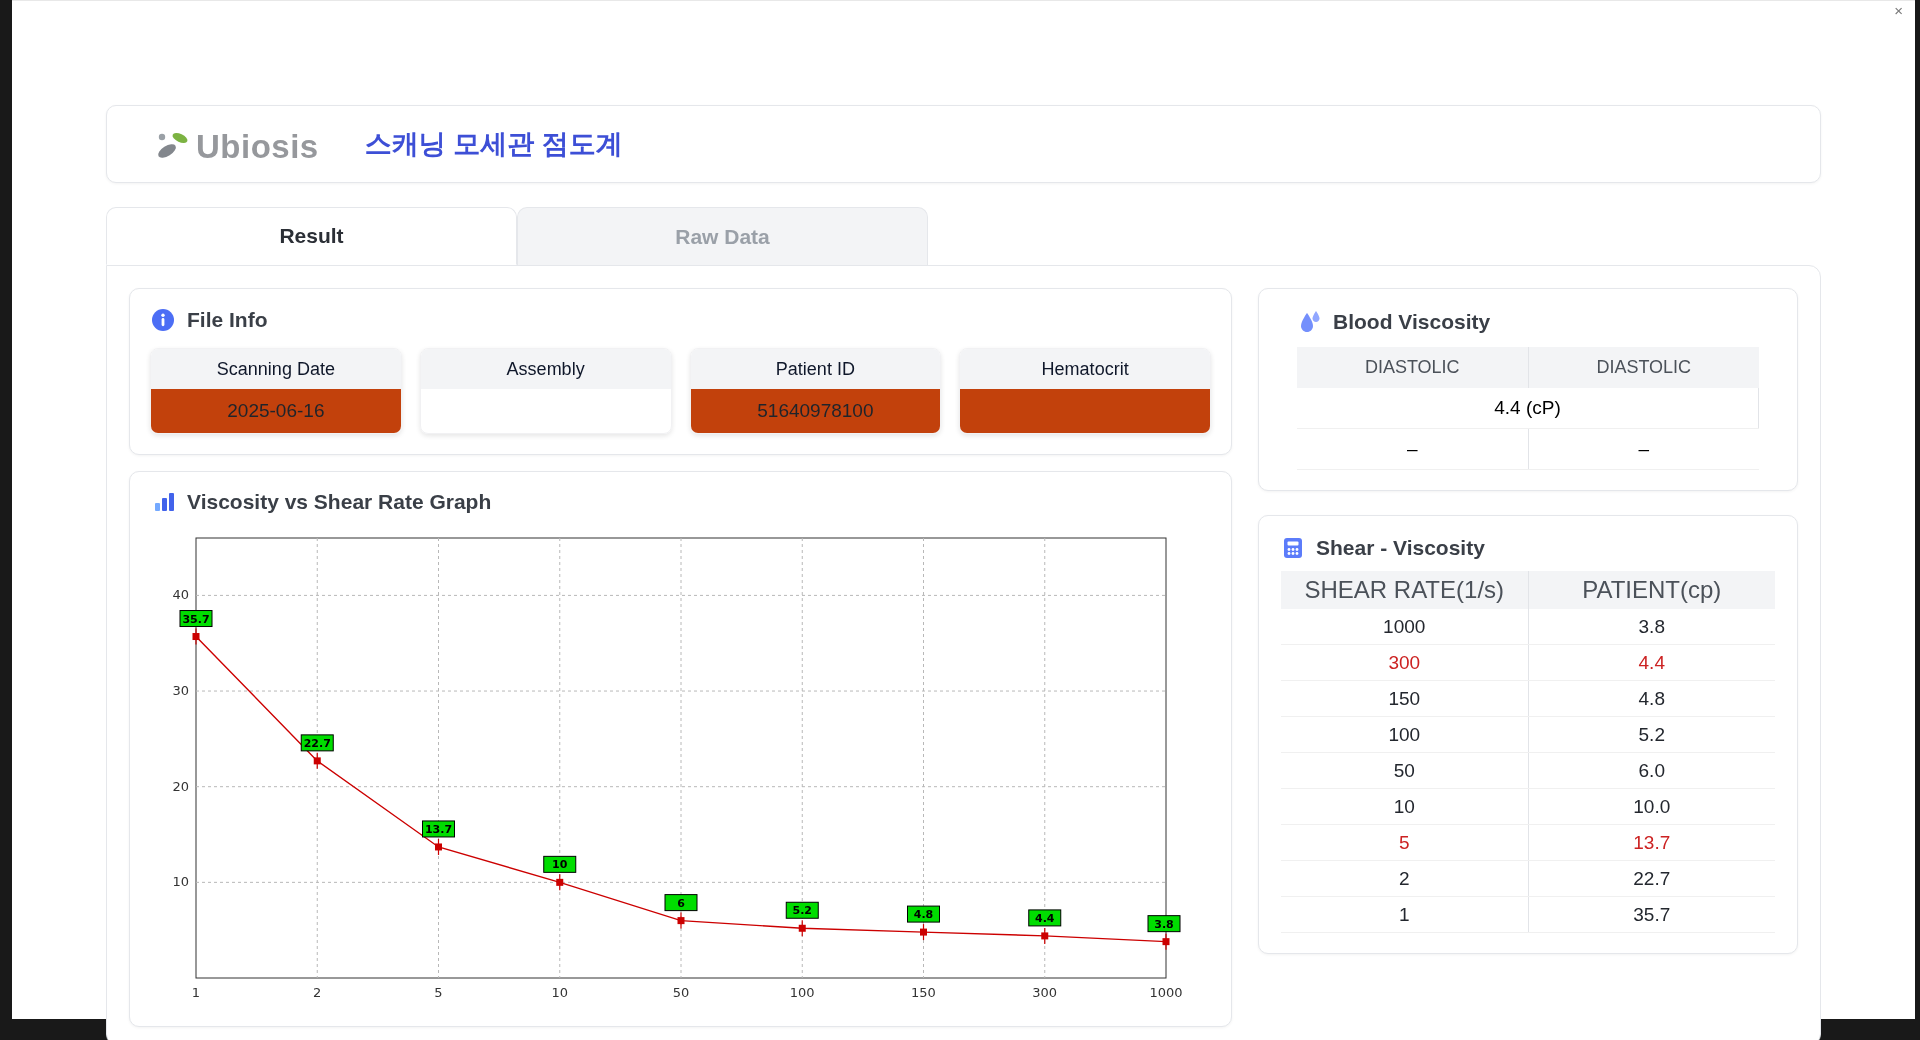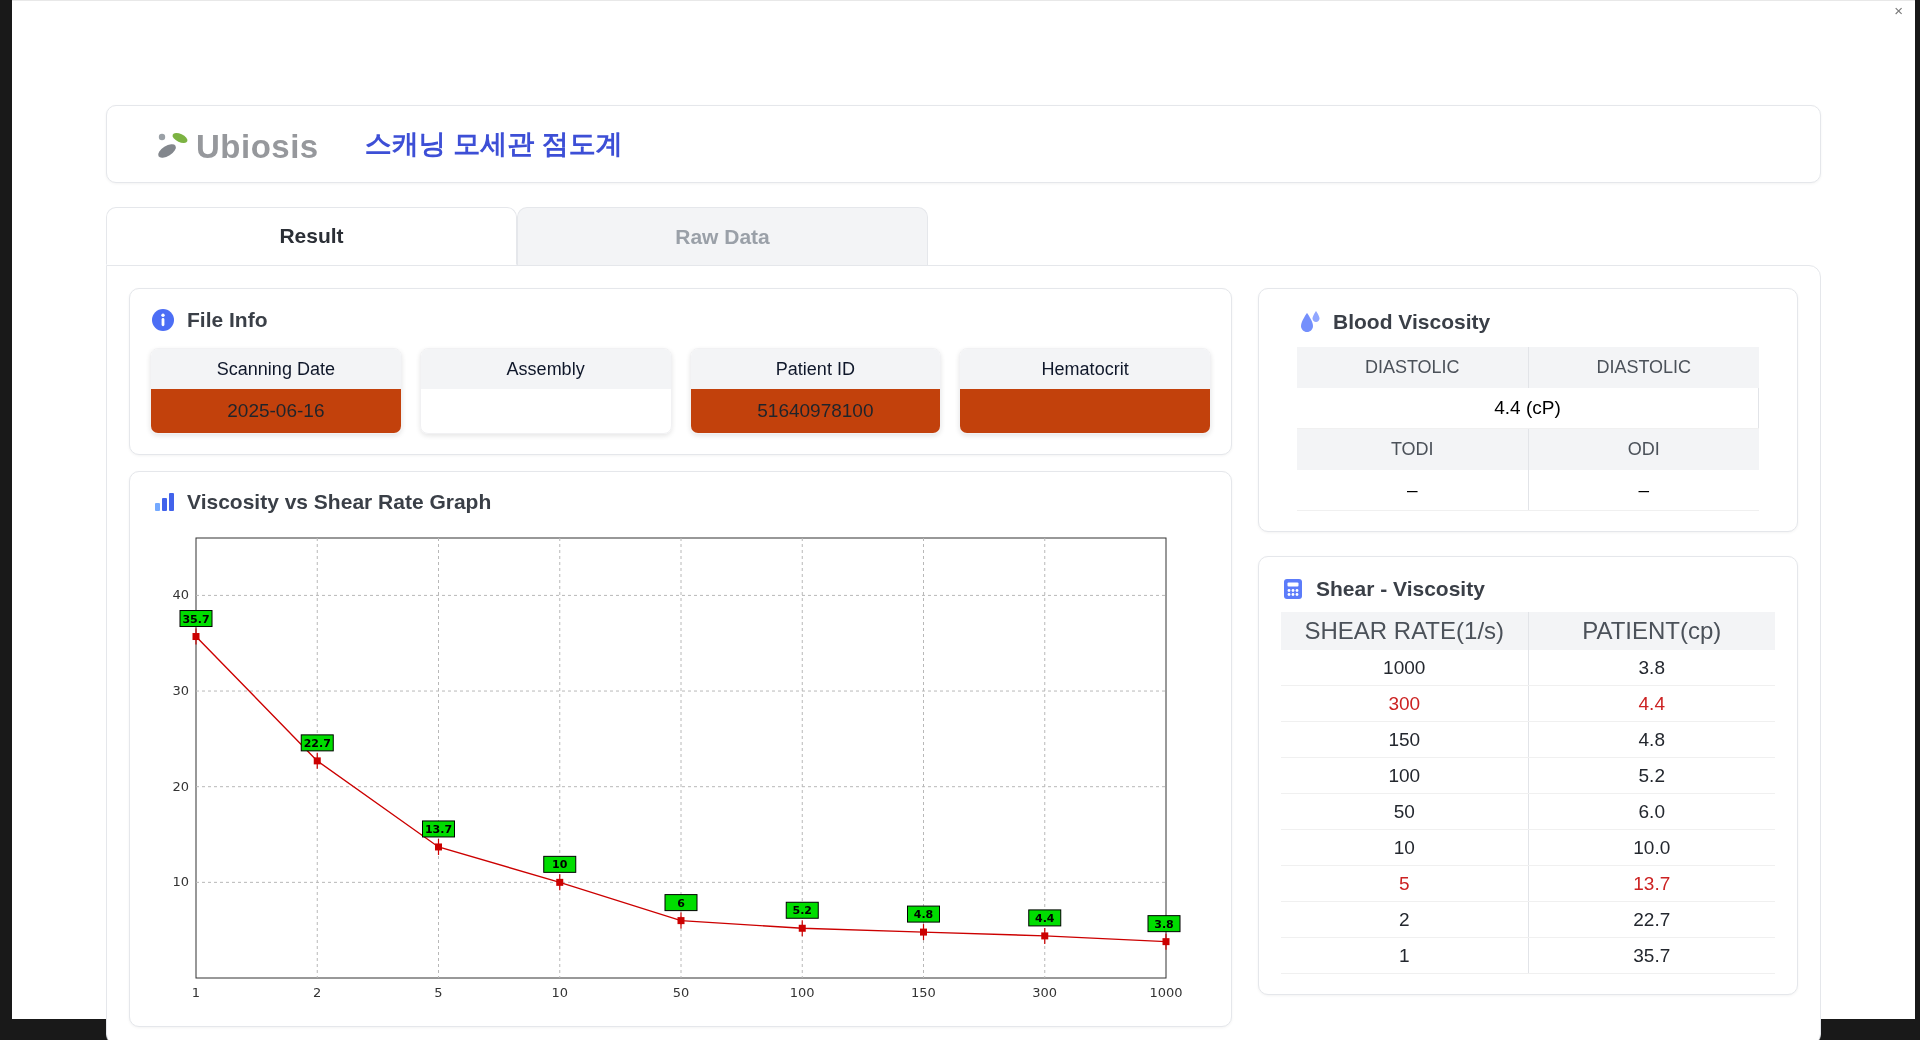--- a/index.html
+++ b/index.html
@@ -251,24 +251,20 @@
             <span>Blood Viscosity</span>
           </div>
           <div class="bv-table">
             <div class="bv-row head">
               <div class="bv-cell">DIASTOLIC</div>
               <div class="bv-cell">DIASTOLIC</div>
             </div>
             <div class="bv-row">
               <div class="bv-cell">4.4 (cP)</div>
             </div>
-            <div class="bv-row head">
-              <div class="bv-cell">TODI</div>
-              <div class="bv-cell">ODI</div>
-            </div>
             <div class="bv-row">
               <div class="bv-cell">–</div>
               <div class="bv-cell">–</div>
             </div>
           </div>
         </div>
 
         <div class="card sv-card">
           <div class="card-title">
             <span class="icon">

